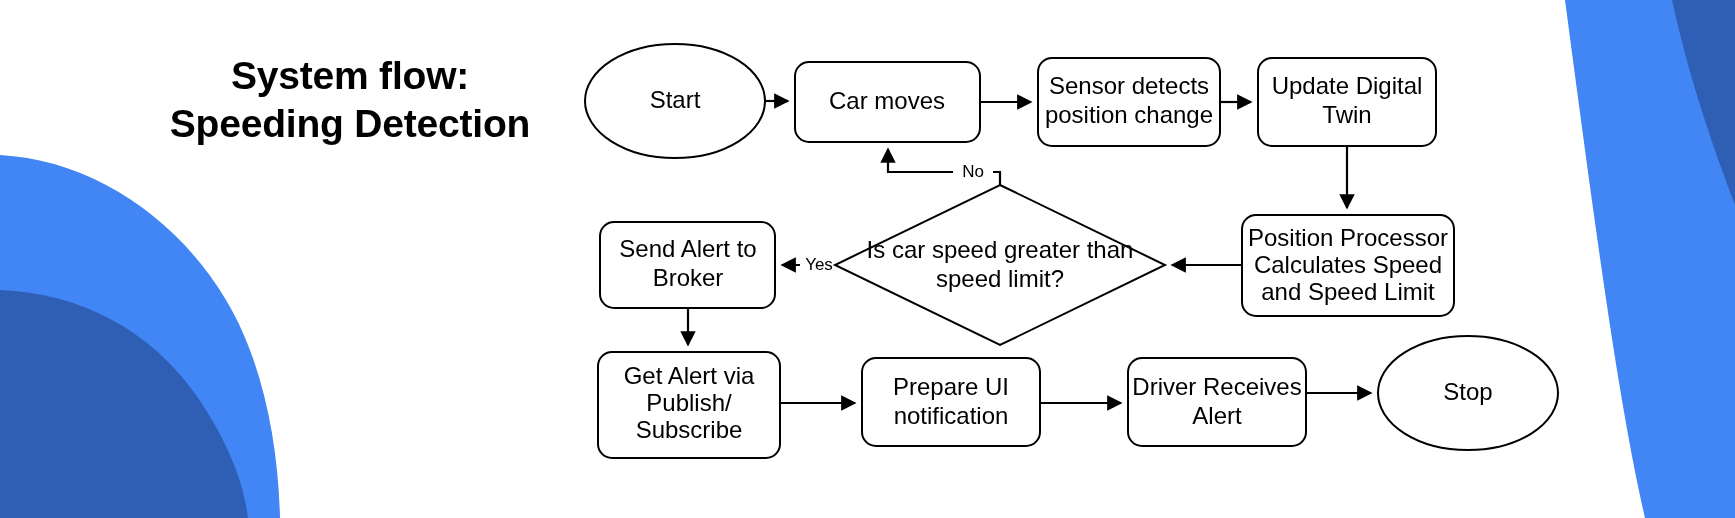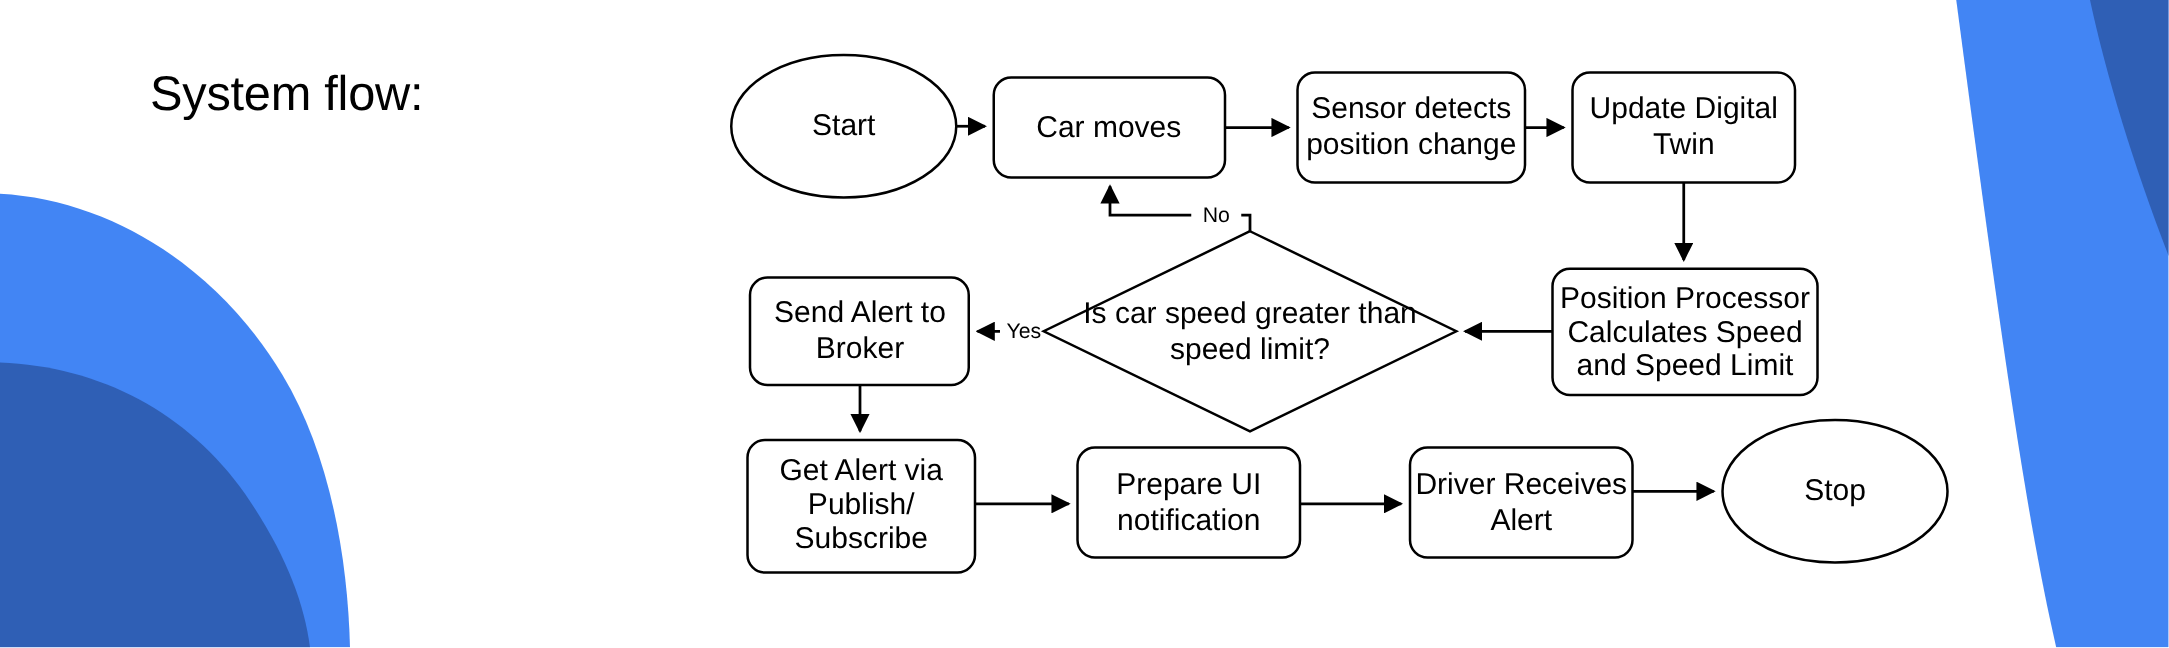--- a/index.html
+++ b/index.html
@@ -24,22 +24,23 @@
     top: 0;
     width: 1735px;
     height: 518px;
     pointer-events: none;
   }
   #title {
     position: absolute;
     left: 120px;
     top: 52px;
     width: 460px;
+    text-align: center;
     font-size: 39px;
-    font-weight: normal;
+    font-weight: bold;
     line-height: 1.22;
     color: #000000;
     letter-spacing: -0.2px;
   }
   #title .t-line {
     display: block;
     white-space: nowrap;
   }
   #flow {
     position: absolute;
@@ -84,20 +85,21 @@
 
     <path d="M 0,290 C 80,293 150,330 196,395 C 227,440 243,480 248,518 L 0,518 Z" fill="#2F5FB5"></path>
 
     <path d="M 1735,0 L 1735,518 L 1645,518 C 1620,410 1598,250 1565,0 Z" fill="#4285F4"></path>
 
     <path d="M 1735,0 L 1735,205 C 1706,130 1685,60 1672,0 Z" fill="#2F5FB5"></path>
   </svg>
 
   <div id="title">
     <span class="t-line">System flow:</span>
+    <span class="t-line">Speeding Detection</span>
   </div>
 
   <svg id="flow" viewBox="0 0 1735 518">
     <defs>
       <marker id="arrow" viewBox="0 0 10 10" refX="9" refY="5" markerWidth="7" markerHeight="7" orient="auto-start-reverse">
         <path d="M 0 0 L 10 5 L 0 10 z" fill="#000000"></path>
       </marker>
     </defs>
 
     <g>

